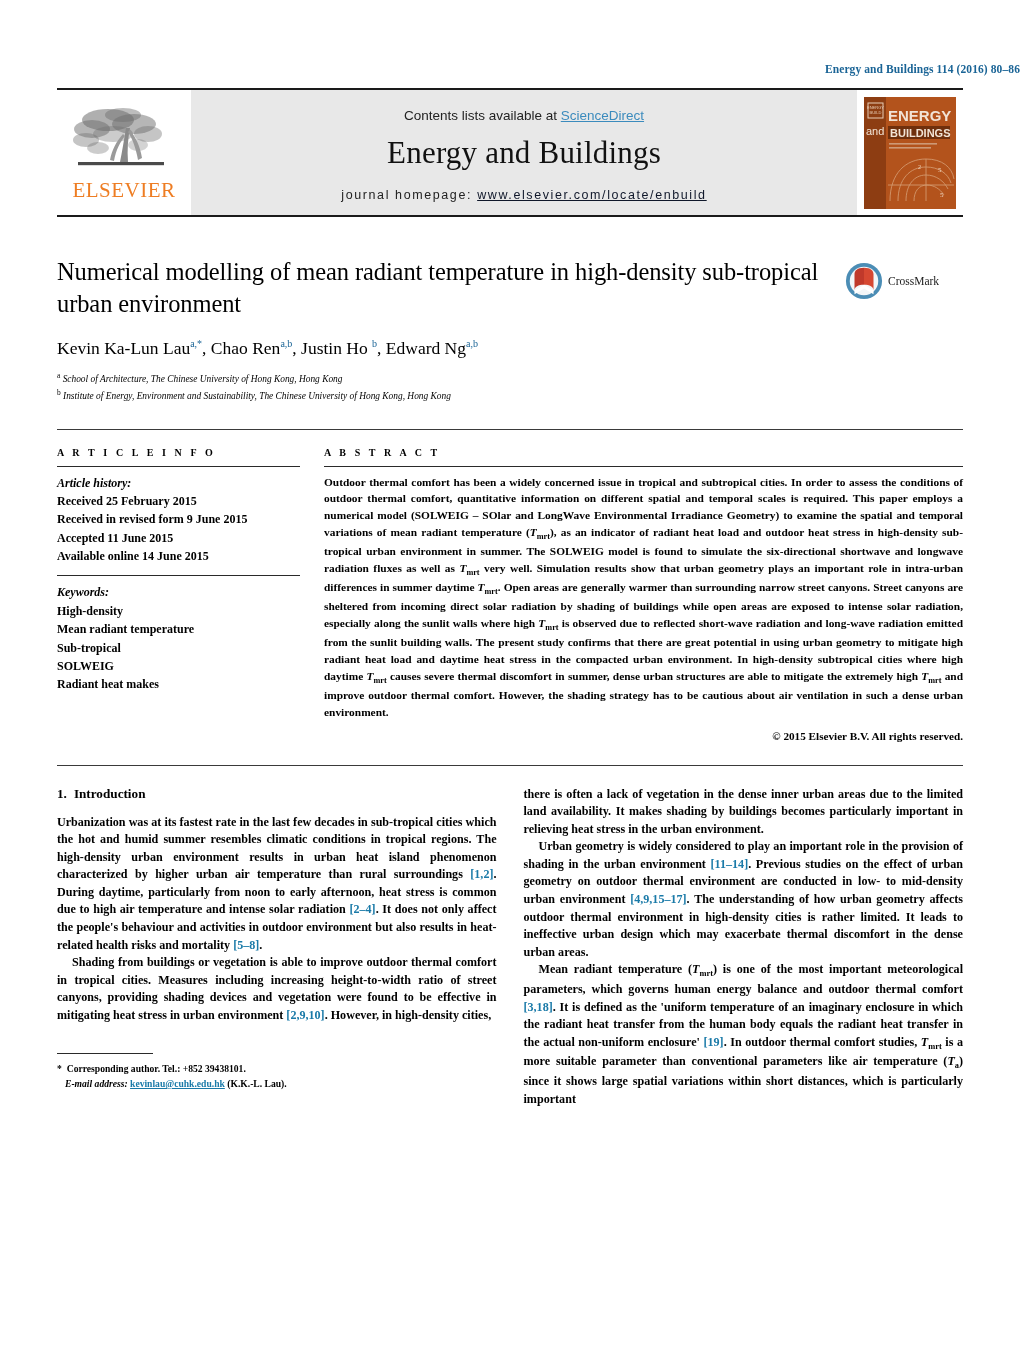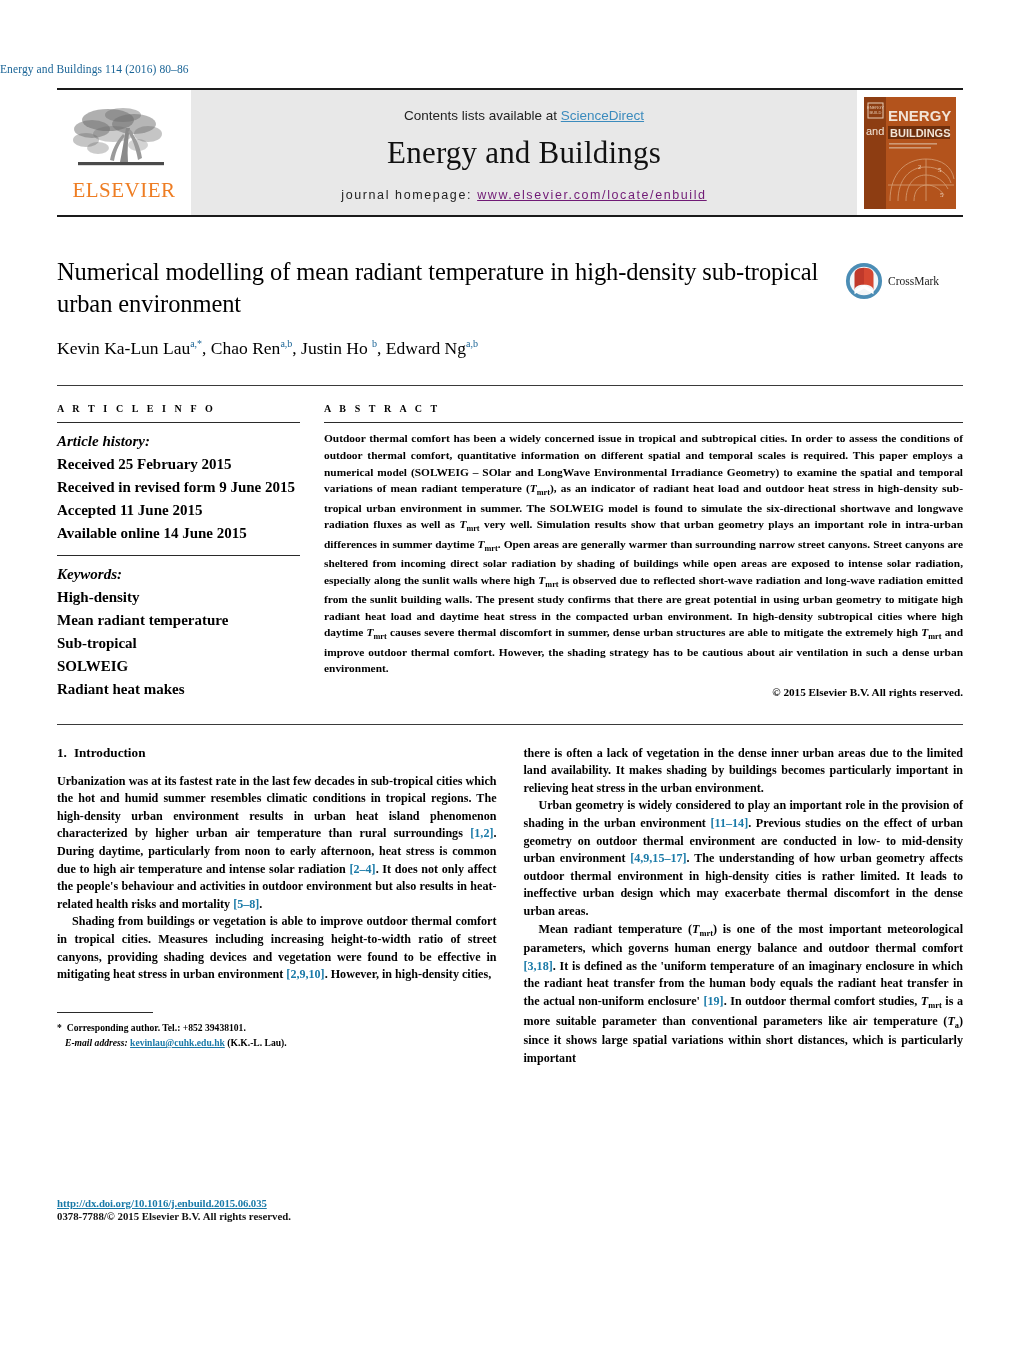--- a/index.html
+++ b/index.html
@@ -19,23 +19,23 @@
   .page {
     width: 1020px;
     height: 1351px;
     position: relative;
     box-sizing: border-box;
     padding: 0;
   }
 
   
   .running-head {
-    text-align: left;
+    text-align: right;
     font-size: 11.5px;
-    font-weight: normal;
+    font-weight: bold;
     color: #1a6496;
     letter-spacing: 0.1px;
     padding-top: 63px;
     height: 16px;
   }
 
   
   .masthead {
     margin: 9px 57px 0 57px;
     border-top: 2.5px solid #1a1a1a;
@@ -96,21 +96,21 @@
     letter-spacing: 0.2px;
   }
   .homepage-line {
     font-family: "Liberation Sans", sans-serif;
     font-size: 12.5px;
     letter-spacing: 1.6px;
     margin-top: 17px;
     color: #222;
   }
   .homepage-line .url {
-    color: #701a75;
+    color: #0f172a;
   }
   .masthead-cover {
     width: 106px;
     flex: 0 0 106px;
     background: #ffffff;
     display: flex;
     align-items: center;
     justify-content: center;
   }
   .cover-img {
@@ -195,21 +195,21 @@
     font-size: 10px;
     font-weight: bold;
     letter-spacing: 3.1px;
     margin: 0 0 8px 0;
   }
   .hairline {
     border-top: 1px solid #2a2a2a;
     margin: 0 0 7px 0;
   }
   .info-group {
-    font-size: 15px;
+    font-size: 12px;
     line-height: 1.53;
     font-weight: bold;
   }
   .info-group .ig-title {
     font-style: italic;
   }
   .info-group.keywords {
     margin-top: 4px;
   }
   .kw-rule {
@@ -387,20 +387,24 @@
         <path d="M20 6 C27 6 30 9 30 13 L30 30 C30 26 26 24 20 24 Z" fill="#d64832"></path>
         <path d="M10 30 L20 24 L30 30 L30 34 L20 28 L10 34 Z" fill="#ffffff"></path>
       </svg>
       <span class="crossmark-label">CrossMark</span>
     </div>
 
     <h1 class="article-title">Numerical modelling of mean radiant temperature in high-density sub-tropical urban environment</h1>
 
     <div class="authors">Kevin Ka-Lun Lau<sup>a,*</sup>, Chao Ren<sup>a,b</sup>, Justin Ho <sup>b</sup>, Edward Ng<sup>a,b</sup></div>
 
+    <div class="affiliations">
+      <div><sup>a</sup> <span>School of Architecture, The Chinese University of Hong Kong, Hong Kong</span></div>
+      <div><sup>b</sup> <span>Institute of Energy, Environment and Sustainability, The Chinese University of Hong Kong, Hong Kong</span></div>
+    </div>
   </div>
 
   <div class="section-rule"></div>
 
   <div class="info-abstract">
 
     <div class="col-info">
       <div class="sec-heading">A R T I C L E   I N F O</div>
       <div class="hairline"></div>
       <div class="info-group">
@@ -453,18 +457,14 @@
       </div>
     </div>
 
     <div class="bcol">
       <p class="body-p">there is often a lack of vegetation in the dense inner urban areas due to the limited land availability. It makes shading by buildings becomes particularly important in relieving heat stress in the urban environment.</p>
       <p class="body-p">Urban geometry is widely considered to play an important role in the provision of shading in the urban environment <span class="ref">[11–14]</span>. Previous studies on the effect of urban geometry on outdoor thermal environment are conducted in low- to mid-density urban environment <span class="ref">[4,9,15–17]</span>. The understanding of how urban geometry affects outdoor thermal environment in high-density cities is rather limited. It leads to ineffective urban design which may exacerbate thermal discomfort in the dense urban areas.</p>
       <p class="body-p">Mean radiant temperature (<i>T</i><span class="sub">mrt</span>) is one of the most important meteorological parameters, which governs human energy balance and outdoor thermal comfort <span class="ref">[3,18]</span>. It is defined as the 'uniform temperature of an imaginary enclosure in which the radiant heat transfer from the human body equals the radiant heat transfer in the actual non-uniform enclosure' <span class="ref">[19]</span>. In outdoor thermal comfort studies, <i>T</i><span class="sub">mrt</span> is a more suitable parameter than conventional parameters like air temperature (<i>T</i><span class="sub">a</span>) since it shows large spatial variations within short distances, which is particularly important</p>
     </div>
   </div>
 
-  <div class="doi-footer">
-    <a class="doi-link" href="#">http://dx.doi.org/10.1016/j.enbuild.2015.06.035</a>
-    <span class="doi-copy">0378-7788/© 2015 Elsevier B.V. All rights reserved.</span>
-  </div>
 
 </div>
 
 </body></html>

